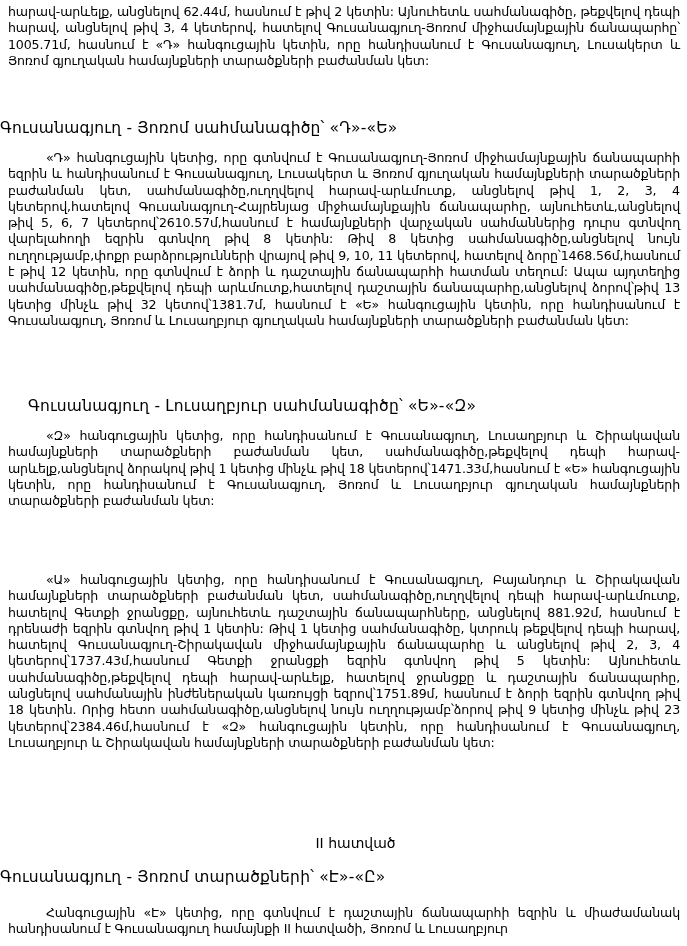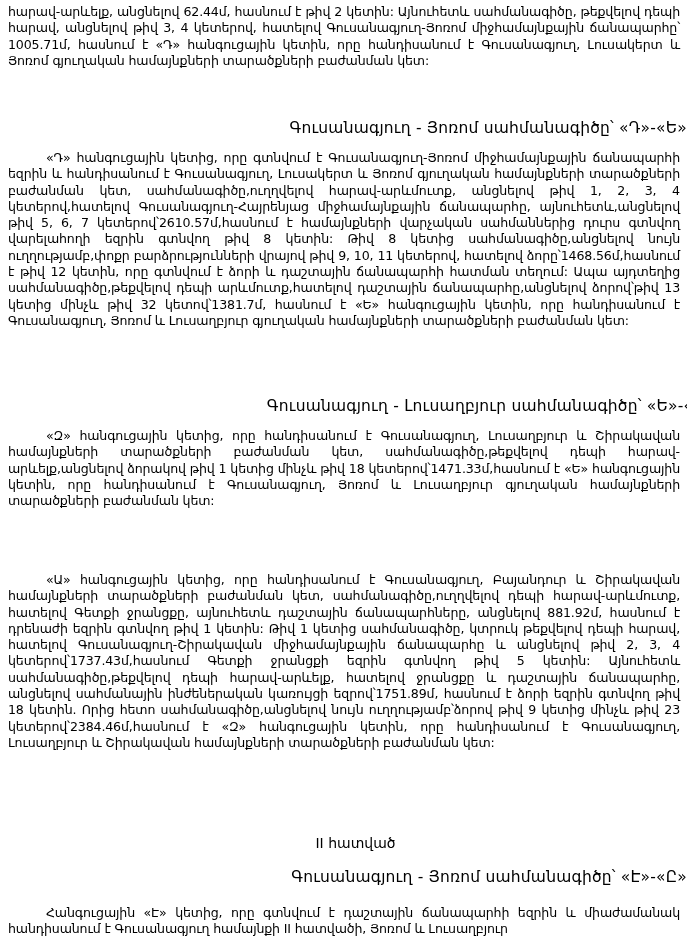--- a/index.html
+++ b/index.html
@@ -34,21 +34,21 @@
     }
     .para .indent {
       display: inline-block;
       width: 38px;
     }
     .heading {
       position: absolute;
       left: 0;
       width: 687px;
       margin: 0;
-      text-align: right;
+      text-align: left;
       font-size: 15.5px;
       line-height: 20px;
       font-weight: normal;
       letter-spacing: 0.2px;
     }
     .subheading {
       position: absolute;
       left: 0;
       width: 687px;
       margin: 12px;
@@ -71,17 +71,17 @@
 
   <h2 class="heading" style="top:396px;margin-left:28px;">Գուսանագյուղ - Լուսաղբյուր սահմանագիծը՝ «Ե»-«Զ»</h2>
 
   <p class="para" style="top:428px;"><span class="indent"></span><span>«Զ» հանգուցային կետից, որը հանդիսանում է Գուսանագյուղ, Լուսաղբյուր և Շիրակավան համայնքների տարածքների բաժանման կետ, սահմանագիծը,թեքվելով դեպի հարավ-արևելք,անցնելով ձորակով թիվ 1 կետից մինչև թիվ 18 կետերով՝1471.33մ,հասնում է «Ե» հանգուցային կետին, որը հանդիսանում է Գուսանագյուղ, Յոռոմ և Լուսաղբյուր գյուղական համայնքների տարածքների բաժանման կետ:</span></p>
 
 
   <p class="para" style="top:572px;"><span class="indent"></span><span>«Ա» հանգուցային կետից, որը հանդիսանում է Գուսանագյուղ, Բայանդուր և Շիրակավան համայնքների տարածքների բաժանման կետ, սահմանագիծը,ուղղվելով դեպի հարավ-արևմուտք, հատելով Գետքի ջրանցքը, այնուհետև դաշտային ճանապարհները, անցնելով 881.92մ, հասնում է դրենաժի եզրին գտնվող թիվ 1 կետին: Թիվ 1 կետից սահմանագիծը, կտրուկ թեքվելով դեպի հարավ, հատելով Գուսանագյուղ-Շիրակավան միջհամայնքային ճանապարհը և անցնելով թիվ 2, 3, 4 կետերով՝1737.43մ,հասնում Գետքի ջրանցքի եզրին գտնվող թիվ 5 կետին: Այնուհետև սահմանագիծը,թեքվելով դեպի հարավ-արևելք, հատելով ջրանցքը և դաշտային ճանապարհը, անցնելով սահմանային ինժեներական կառույցի եզրով՝1751.89մ, հասնում է ձորի եզրին գտնվող թիվ 18 կետին. Որից հետո սահմանագիծը,անցնելով նույն ուղղությամբ՝ձորով թիվ 9 կետից մինչև թիվ 23 կետերով՝2384.46մ,հասնում է «Զ» հանգուցային կետին, որը հանդիսանում է Գուսանագյուղ, Լուսաղբյուր և Շիրակավան համայնքների տարածքների բաժանման կետ:</span></p>
 
   <h3 class="subheading" style="top:822px;">II հատված</h3>
 
-  <h2 class="heading" style="top:867px;">Գուսանագյուղ - Յոռոմ սահմանագիծը՝ «Է»-«Ը»</h2>
+  <h2 class="heading" style="top:867px;">Գուսանագյուղ - Յոռոմ տարածքների՝ «Է»-«Ը»</h2>
 
   <p class="para" style="top:905px;"><span class="indent"></span><span>Հանգուցային «Է» կետից, որը գտնվում է դաշտային ճանապարհի եզրին և միաժամանակ հանդիսանում է Գուսանագյուղ համայնքի II հատվածի, Յոռոմ և Լուսաղբյուր</span></p>
 
 </div>
 
 </body></html>

